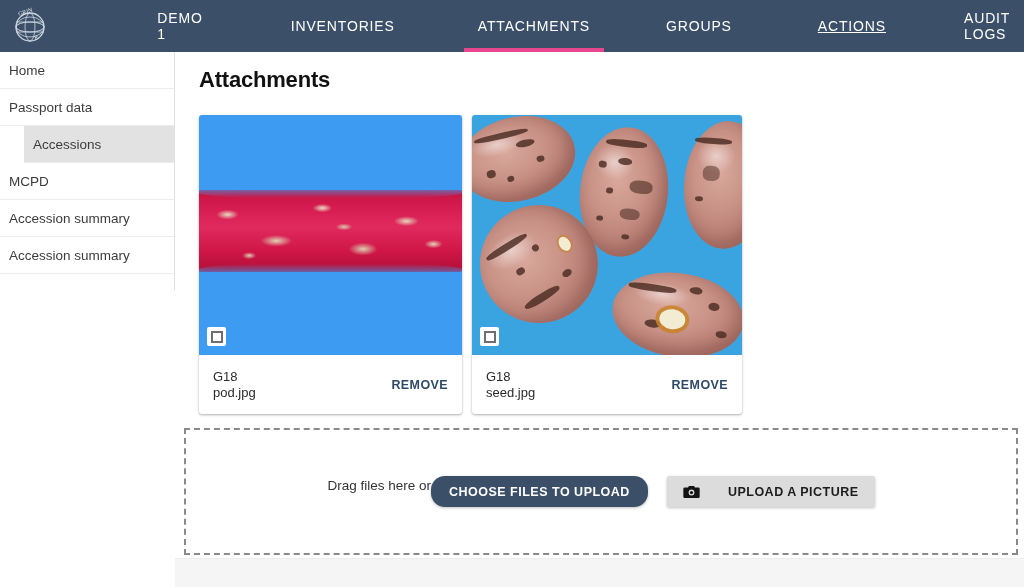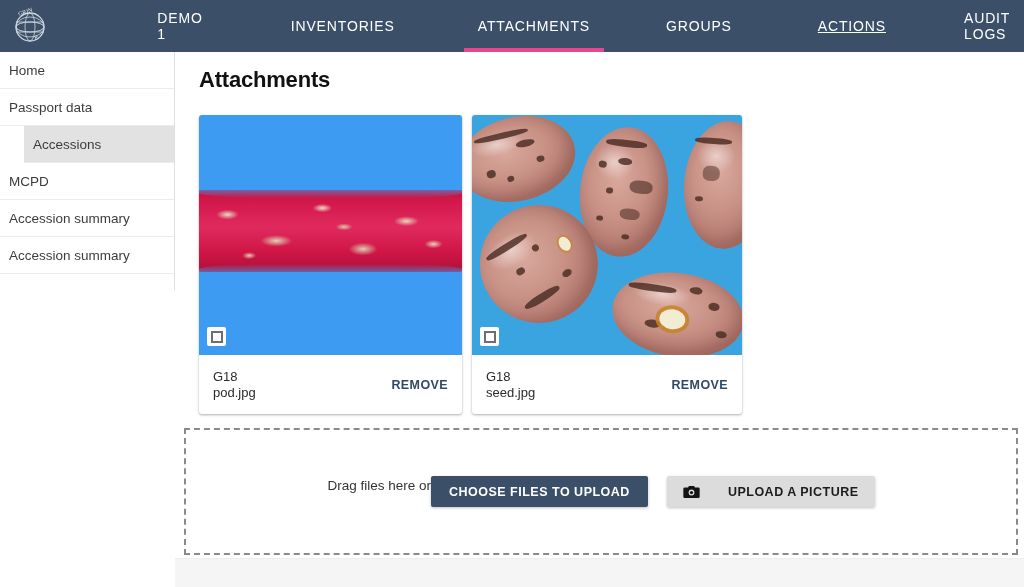--- a/index.html
+++ b/index.html
@@ -184,21 +184,21 @@
   .drag-label { font-size: 13.5px; color: #333; margin-bottom: 12px; }
   .btn-row { display: flex; gap: 19px; align-items: center; }
   .btn {
     height: 31px;
     display: flex; align-items: center; justify-content: center;
     font-size: 12.5px; font-weight: bold; letter-spacing: 0.5px;
     border-radius: 2px; cursor: pointer; user-select: none;
     box-shadow: 0 1px 3px rgba(0,0,0,0.25);
   }
   .btn-primary {
-    background: #3b5068; color: #fff; padding: 0 18px;
+    background: #3b5068; color: #fff; padding: 0 18px; border-radius: 14px;
   }
   .btn-secondary {
     background: #dcdcdc; color: #1c1c1c; padding: 0 16px;
     display: flex; gap: 28px;
   }
   .cam { width: 17px; height: 14px; display: block; }
 
   
   .footer {
     position: absolute; top: 558px; left: 175px;

